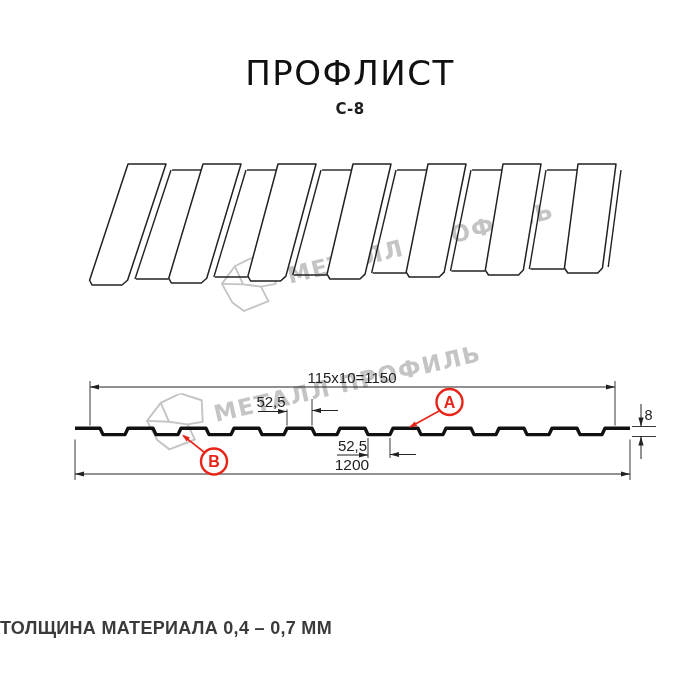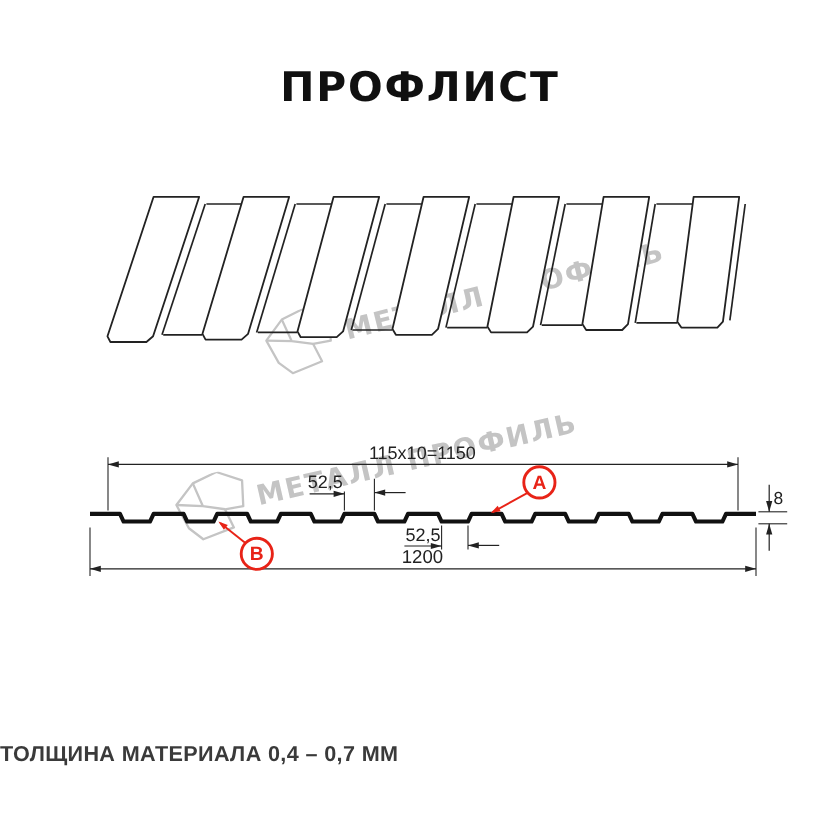--- a/index.html
+++ b/index.html
@@ -1,39 +1,40 @@
 <!DOCTYPE html>
 <html><head>
 <meta charset="utf-8">
 <style>
   html,body{margin:0;padding:0;background:#fff;}
   .page{position:relative;width:700px;height:700px;background:#ffffff;overflow:hidden;
         font-family:"Liberation Sans",sans-serif;}
   .title{position:absolute;top:53px;left:0;right:0;text-align:center;
-         font-family:"DejaVu Sans",sans-serif;font-weight:700;font-size:34px;
+         font-family:"DejaVu Sans",sans-serif;font-weight:400;font-size:34px;
          letter-spacing:1.5px;color:#101010;z-index:5;}
   .subtitle{position:absolute;top:100px;left:0;right:0;text-align:center;
          font-family:"DejaVu Sans",sans-serif;font-weight:700;font-size:15px;
          letter-spacing:.5px;color:#1c1c1c;z-index:5;}
   .footer{position:absolute;top:618px;left:0;right:0;text-align:left;
          font-weight:700;font-size:18px;letter-spacing:.3px;color:#3a3a3a;z-index:5;}
   .watermark{position:absolute;display:flex;align-items:center;gap:6px;
          color:#c4c4c4;z-index:1;white-space:nowrap;}
   .watermark .wm-text{font-family:"DejaVu Sans",sans-serif;font-weight:700;
          font-size:23px;letter-spacing:1.5px;}
   .wm-top{left:220px;top:266px;transform:rotate(-14deg);transform-origin:0 50%;}
   .wm-bottom{left:146px;top:402px;transform:rotate(-13deg);transform-origin:0 50%;}
   #drawing{position:absolute;left:0;top:0;z-index:2;}
 </style>
 </head>
 <body>
 
 <div class="page">
 
   <div class="title">ПРОФЛИСТ</div>
+  <div class="subtitle">С-8</div>
 
   <div class="watermark wm-top">
     <svg width="64" height="54" viewBox="0 0 64 58">
       <path d="M8,42 L2,20 L20,5 L42,0 L62,12 L58,34 L42,33 L46,50 L18,54 Z" fill="none" stroke="currentColor" stroke-width="2" stroke-linejoin="round"></path>
       <path d="M2,20 L24,26 L20,5 M24,26 L42,33" fill="none" stroke="currentColor" stroke-width="2" stroke-linejoin="round"></path>
     </svg>
     <span class="wm-text">МЕТАЛЛ ПРОФИЛЬ</span>
   </div>
 
   <div class="watermark wm-bottom">

